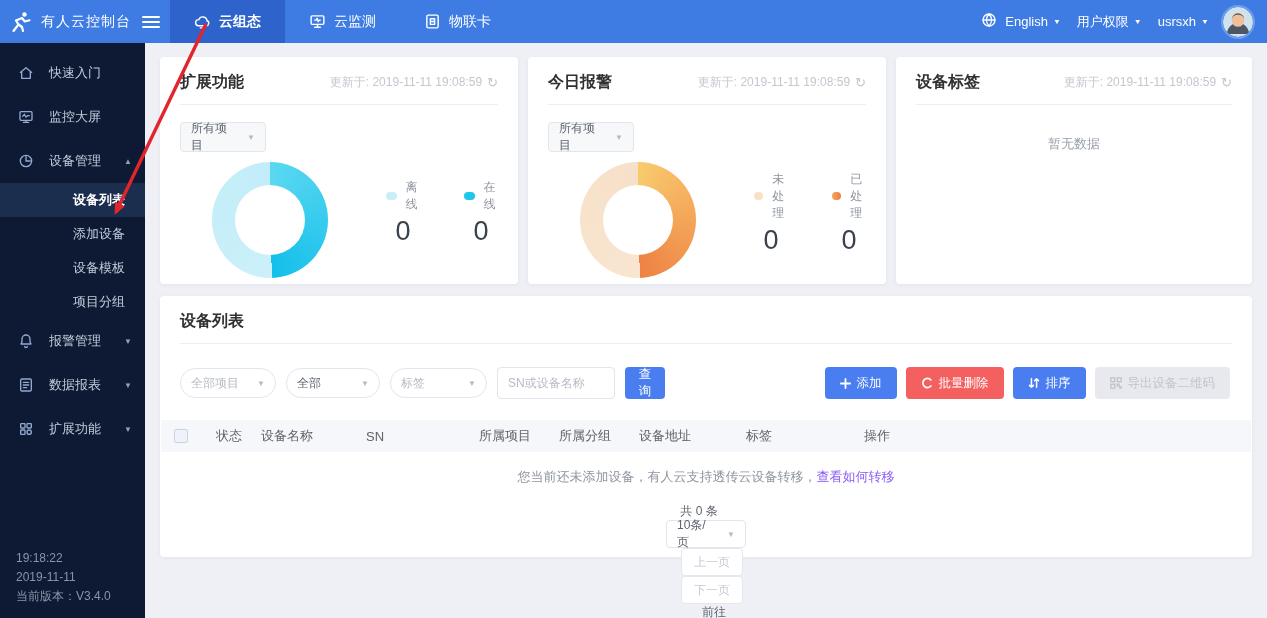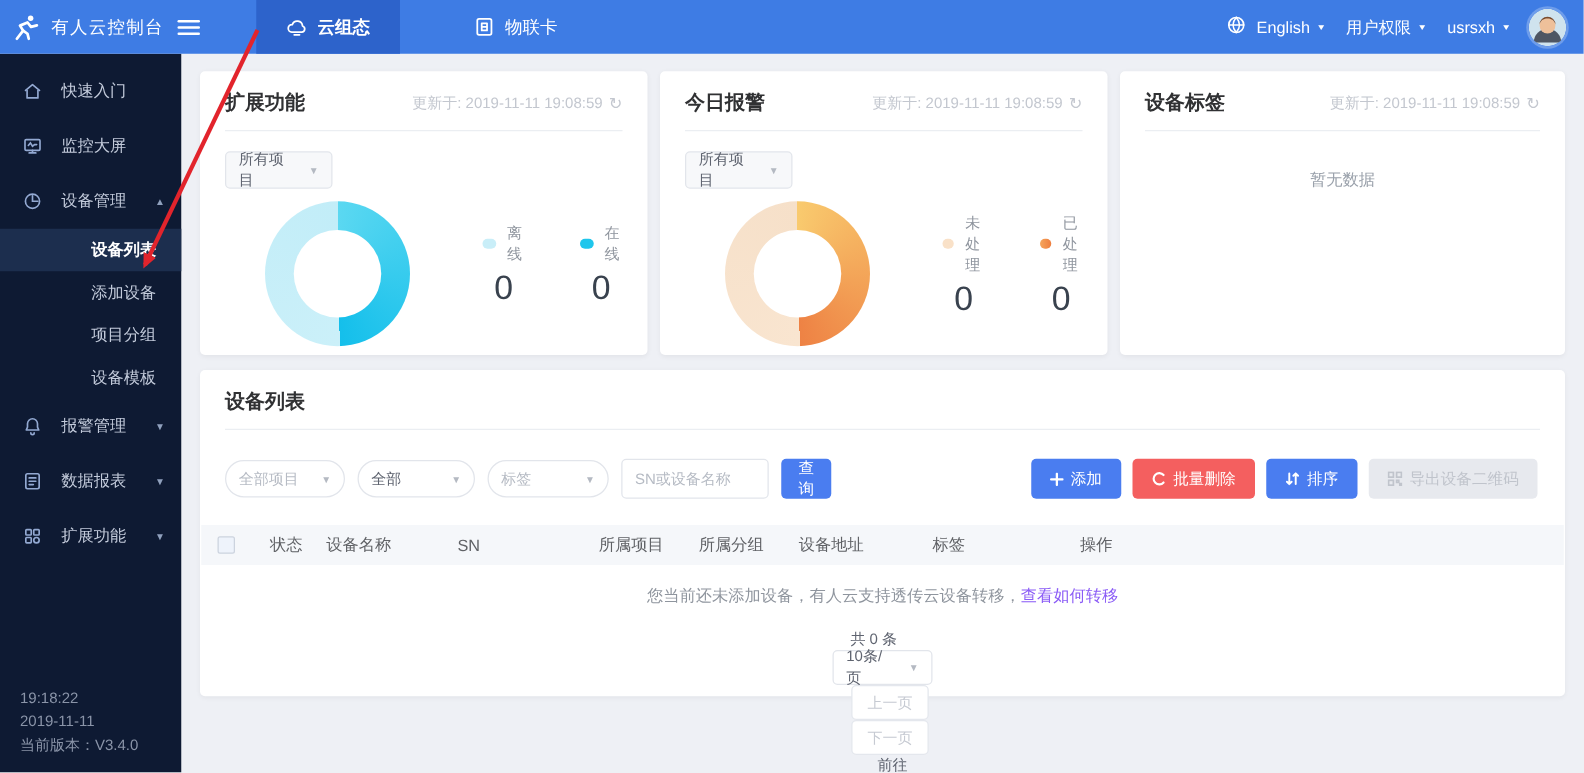--- a/index.html
+++ b/index.html
@@ -7,21 +7,21 @@
   body { font-family:"Liberation Sans","DejaVu Sans",sans-serif; background:#eef0f5; position:relative; color:#303133; }
 
   
   .navbar { position:absolute; top:0; left:0; right:0; height:43px; background:#3e7ce4; display:flex; align-items:center; color:#fff; z-index:10; }
   .brand { display:flex; align-items:center; padding-left:9px; }
   .brand svg { display:block; }
   .brand-name { font-size:14px; margin-left:8px; letter-spacing:1px; }
   .burger { margin-left:11px; width:18px; cursor:pointer; }
   .burger i { display:block; height:2px; background:#fff; border-radius:1px; margin:3px 0; }
   .nav-tabs { display:flex; height:100%; margin-left:10px; }
-  .nav-tab { display:flex; align-items:center; gap:8px; padding:0 24px; font-size:14px; cursor:pointer; white-space:nowrap;margin-left:35px; }
+  .nav-tab { display:flex; align-items:center; gap:8px; padding:0 24px; font-size:14px; cursor:pointer; white-space:nowrap; }
   .nav-tab.active { background:#2d63cb; font-weight:bold; }
   .nav-tab svg { display:block; }
   .nav-right { margin-left:auto; display:flex; align-items:center; padding-right:14px; font-size:13px; }
   .nav-right .item { display:flex; align-items:center; margin-left:16px; cursor:pointer; white-space:nowrap; }
   .caret-down { font-size:8px; margin-left:5px; transform:scaleY(.85); }
   .avatar { width:30px; height:30px; border-radius:50%; overflow:hidden; margin-left:14px; cursor:pointer; box-shadow:0 0 0 2px rgba(255,255,255,.25); }
 
   
   .sidebar { position:absolute; top:43px; left:0; bottom:0; width:145px; background:#0e1a33; color:#c3cbdb; padding-top:8px; }
   .side-item { height:44px; display:flex; align-items:center; padding:0 13px 0 18px; font-size:13px; cursor:pointer; }
@@ -125,20 +125,30 @@
         <svg width="17" height="17" viewBox="0 0 24 24" fill="none" stroke="#fff" stroke-width="2" stroke-linecap="round" stroke-linejoin="round">
           <path d="M6.3 18a4.3 4.3 0 0 1 .5-8.6 6 6 0 0 1 11.6 1.6 3.6 3.6 0 0 1-.9 7z"></path>
           <path d="M9 21h6"></path>
         </svg>
       </span>
       <span>云组态</span>
     </div>
     <div class="nav-tab">
       <span>
         <svg width="17" height="17" viewBox="0 0 24 24" fill="none" stroke="#fff" stroke-width="2" stroke-linecap="round" stroke-linejoin="round">
+          <rect x="3" y="4" width="18" height="12" rx="1.5"></rect>
+          <path d="M8 10h2l1.5-2.5L13 12l1.5-2H16"></path>
+          <path d="M12 16v4M8 20h8"></path>
+        </svg>
+      </span>
+      <span>云监测</span>
+    </div>
+    <div class="nav-tab">
+      <span>
+        <svg width="17" height="17" viewBox="0 0 24 24" fill="none" stroke="#fff" stroke-width="2" stroke-linecap="round" stroke-linejoin="round">
           <rect x="4" y="3" width="16" height="18" rx="2"></rect>
           <path d="M9 8h6v8H9zM9 12h6"></path>
         </svg>
       </span>
       <span>物联卡</span>
     </div>
   </nav>
 
   <div class="nav-right">
     <span>
@@ -196,22 +206,22 @@
           <circle cx="12" cy="12" r="8.5"></circle>
           <path d="M12 5.5V12h6.5"></path>
         </svg>
     </span>
     <span>设备管理</span>
     <span class="exp">▲</span>
   </div>
   <div>
     <div class="side-sub-item active">设备列表</div>
     <div class="side-sub-item">添加设备</div>
+    <div class="side-sub-item">设备模板</div>
     <div class="side-sub-item">项目分组</div>
-    <div class="side-sub-item">设备模板</div>
   </div>
   <div class="side-item">
     <span>
       <svg width="16" height="16" viewBox="0 0 24 24" fill="none" stroke="currentColor" stroke-width="2" stroke-linecap="round" stroke-linejoin="round">
           <path d="M12 3a6 6 0 0 1 6 6v4l1.5 3.5h-15L6 13V9a6 6 0 0 1 6-6z"></path>
           <path d="M10 20a2 2 0 0 0 4 0"></path>
         </svg>
     </span>
     <span>报警管理</span>
     <span class="exp">▼</span>

